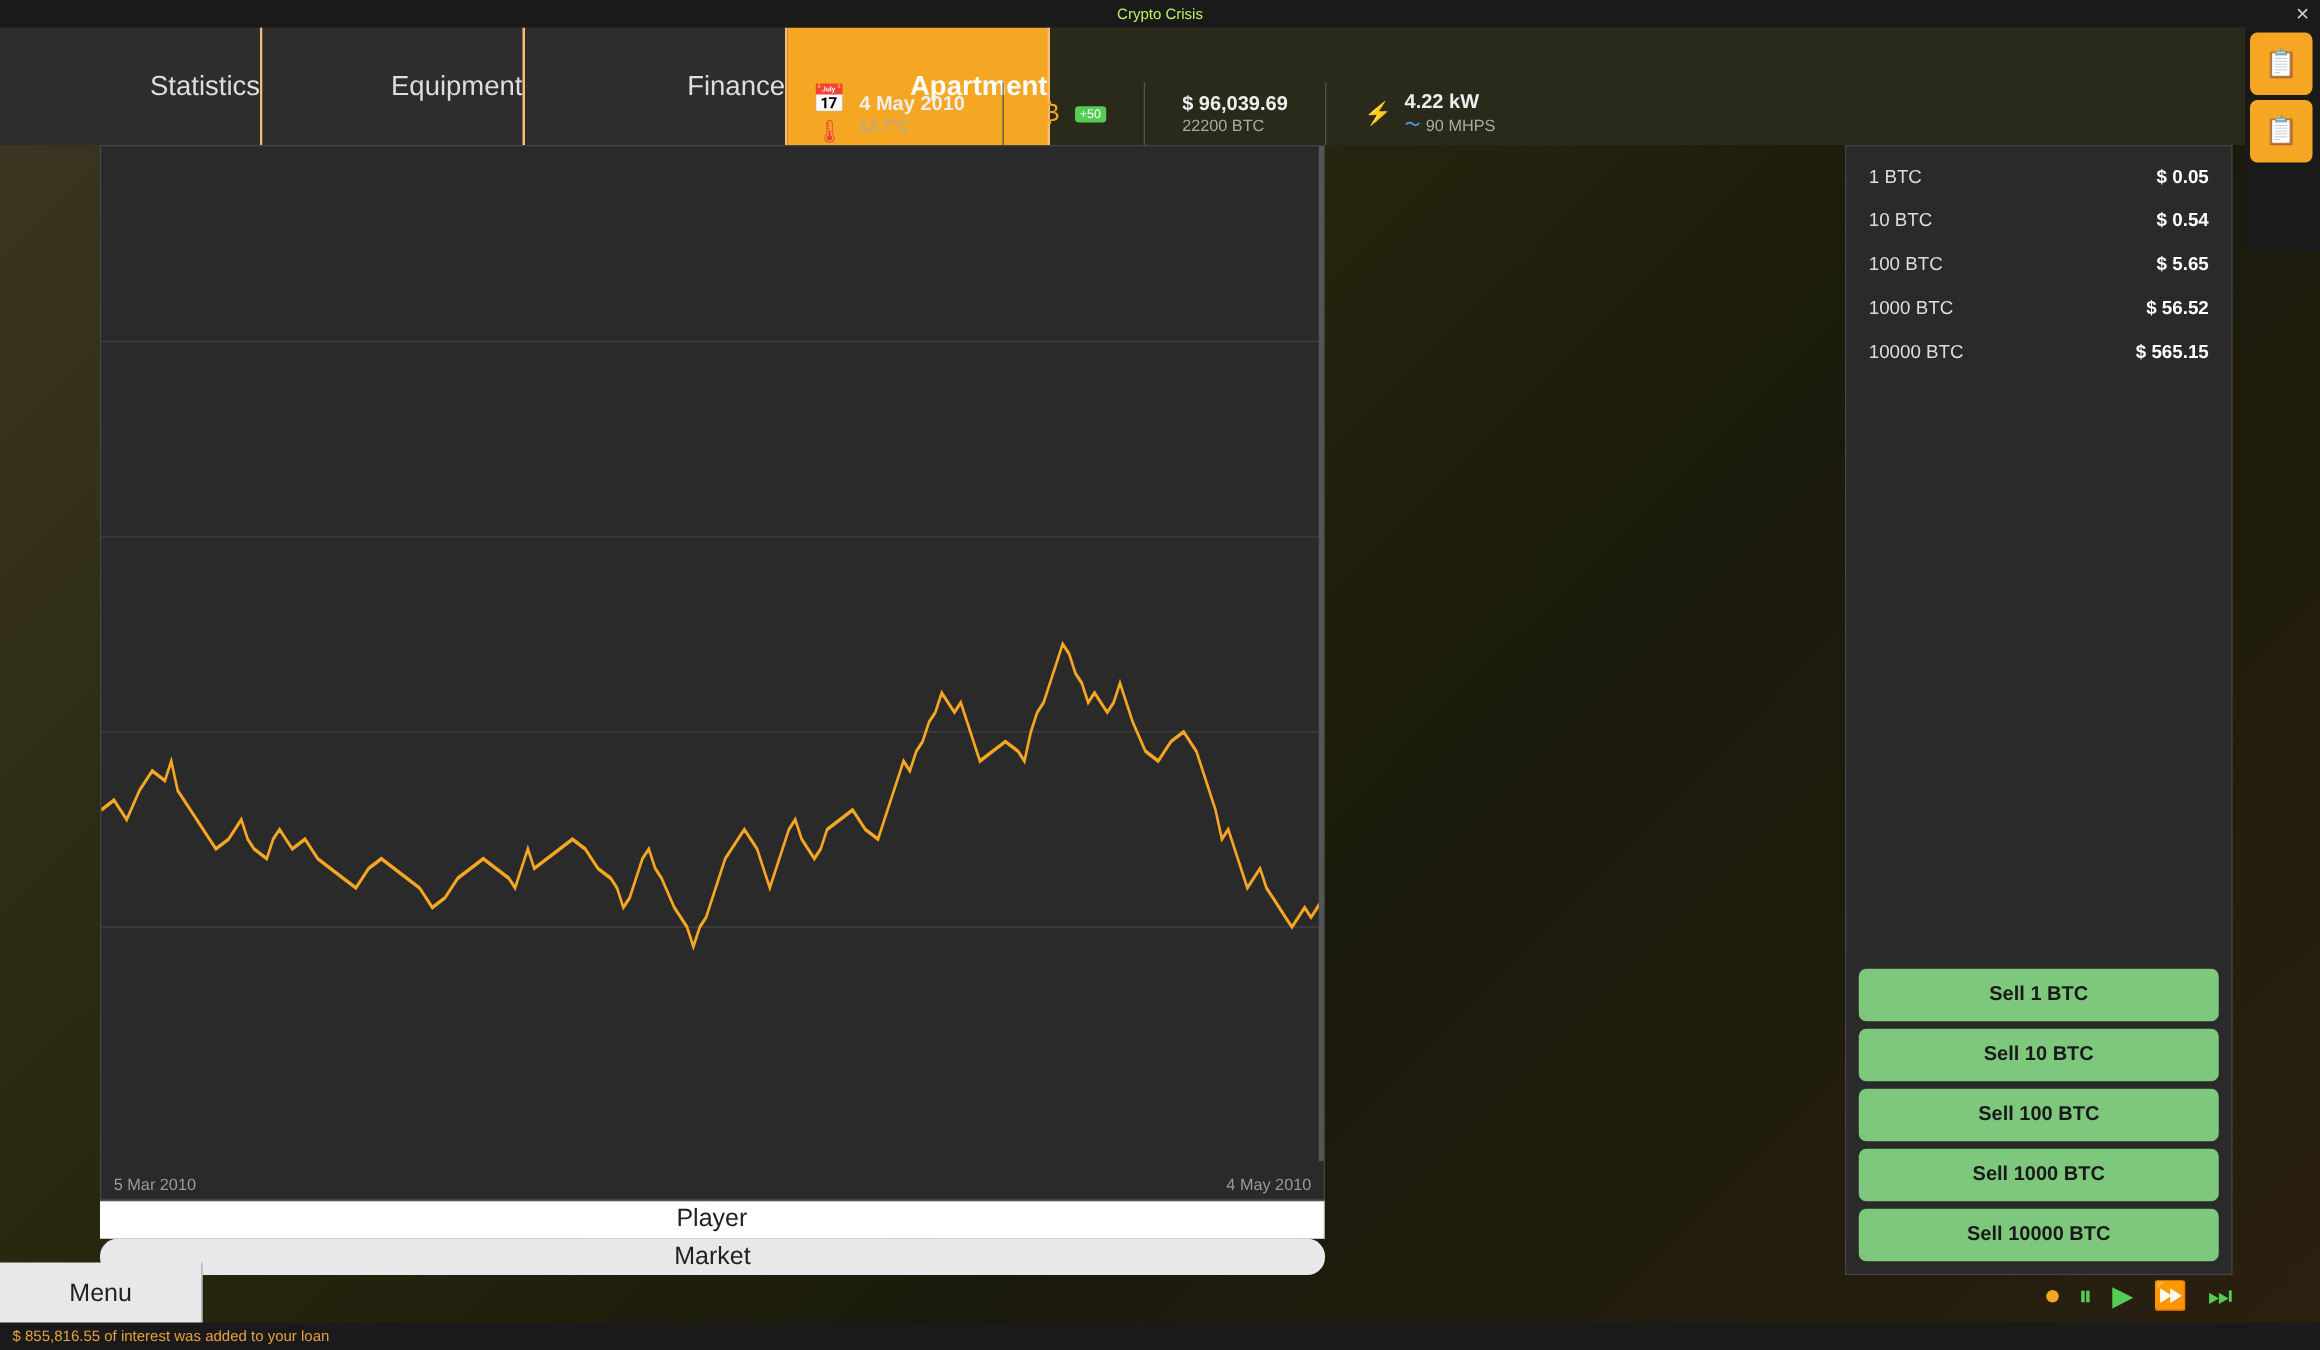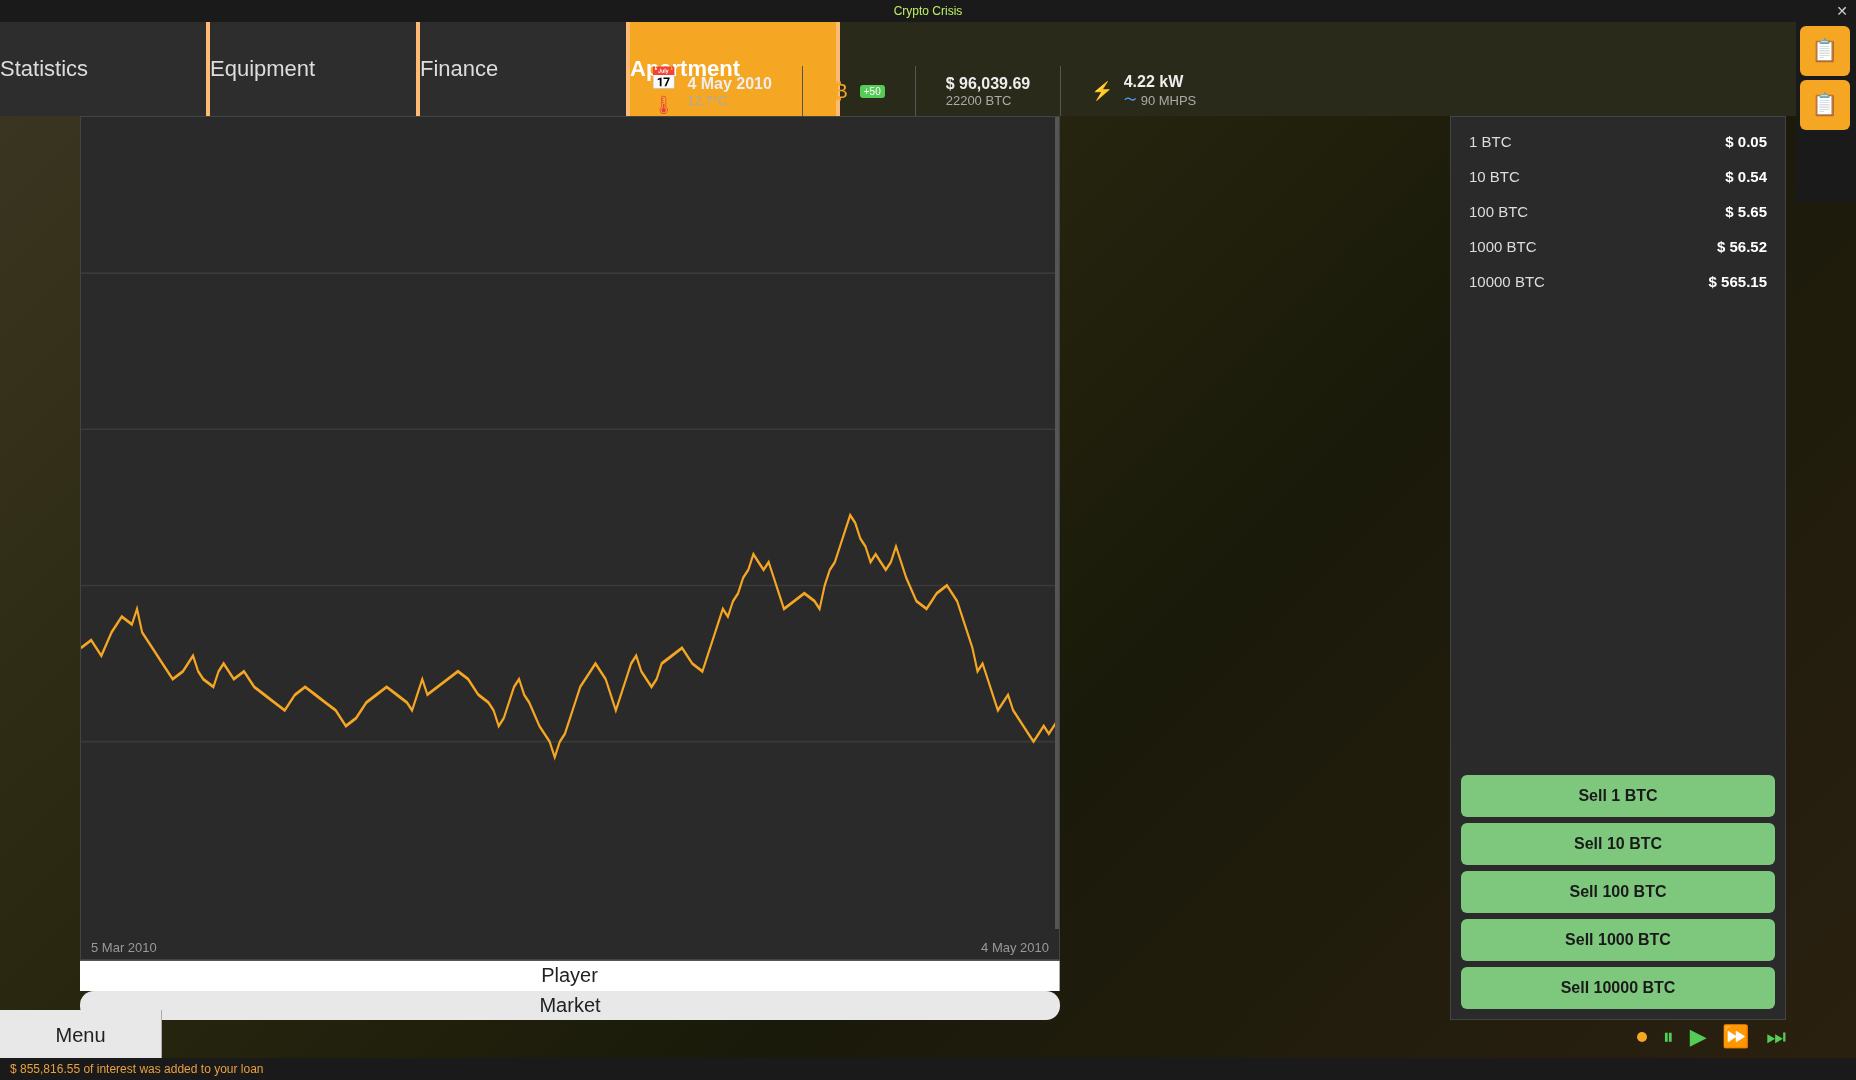--- a/index.html
+++ b/index.html
@@ -46,25 +46,25 @@
       height: 94px;
       display: flex;
       align-items: stretch;
       z-index: 50;
     }
 
     .tab {
       flex: 0 0 210px;
       display: flex;
       align-items: center;
-      justify-content: flex-start;
+      justify-content: flex-end;
       font-size: 22px;
       font-weight: 400;
       cursor: pointer;
-      border-right: 4px solid #fdba74;
+      border-right: 2px solid #fdba74;
       color: #ddd;
       background: #2d2d2d;
     }
     .tab.active {
       background: #f5a623;
       color: #fff;
       font-weight: 600;
     }
 
     
@@ -204,21 +204,21 @@
       border-right: 1px solid #aaa;
     }
     .bottom-tab:last-child { border-right: none; border-radius: 14px; }
     .bottom-tab.active { background: #fff; }
 
     
     #right-panel {
       position: absolute;
       top: 116px;
       right: 70px;
-      width: 336px;
+      width: 310px;
       bottom: 60px;
       background: #2a2a2a;
       border: 1px solid #444;
       display: flex;
       flex-direction: column;
       padding: 10px;
       gap: 6px;
     }
 
     .price-row {

